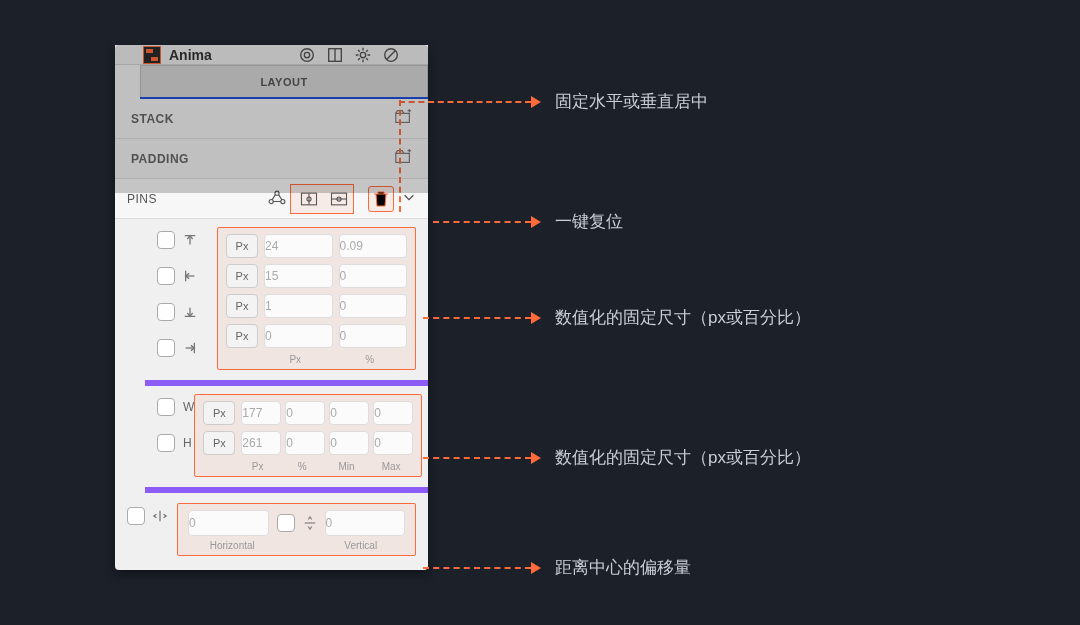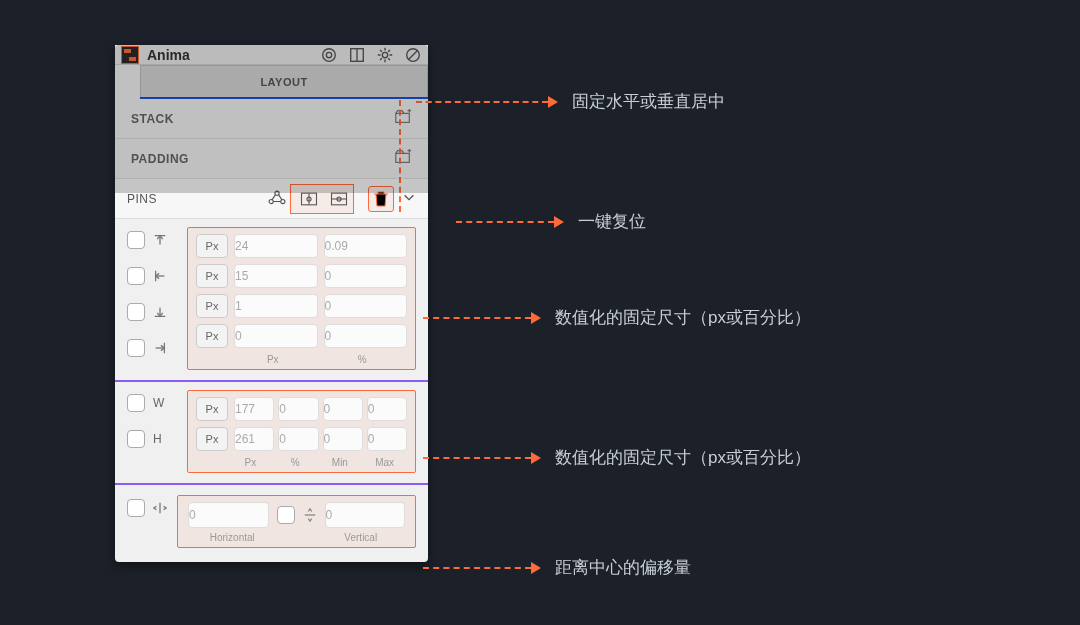--- a/index.html
+++ b/index.html
@@ -5,21 +5,21 @@
   * { box-sizing: border-box; margin: 0; padding: 0; font-family: -apple-system, BlinkMacSystemFont, "Segoe UI", sans-serif; }
   body { background: #1b2029; width: 1080px; height: 625px; position: relative; overflow: hidden; }
 
   
   .panel {
     position: absolute; left: 115px; top: 45px; width: 313px;
     background: #f0f0f0; border-radius: 4px; box-shadow: 0 4px 10px rgba(0,0,0,.4);
   }
 
   
-  .hdr { display:flex; align-items:center; height:20px; padding:0 6px; background:#eaeaea; border-bottom:1px solid #d0d0d0; }
+  .hdr { display:flex; align-items:center; height:20px; padding:0 28px; background:#eaeaea; border-bottom:1px solid #d0d0d0; }
   .hdr .logo { width:18px; height:18px; background:#2b2b2b; border:1px solid #ff6a3a; display:flex; flex-direction:column; justify-content:space-between; padding:2px; }
   .hdr .logo span { height:4px; background:#ff6a3a; }
   .hdr .logo span:first-child { width:60%; align-self:flex-start; }
   .hdr .logo span:last-child  { width:60%; align-self:flex-end; }
   .hdr .title { font-weight:700; font-size:14px; margin-left:8px; color:#333; }
   .hdr .sp { flex:1; }
   .hdr .ico { width:18px; height:18px; margin-left:10px; color:#555; display:flex; align-items:center; justify-content:center; }
   .hdr svg { width:18px; height:18px; stroke:#555; fill:none; stroke-width:1.5; }
 
   
@@ -40,21 +40,21 @@
   .pinsrow .iconbtn svg { width:20px; height:20px; stroke:#555; fill:none; stroke-width:1.3; }
   .pinsrow .hl-center { border:1.5px solid #ff6a3a; background:rgba(255,106,58,.08); padding:1px; display:flex; }
   .pinsrow .hl-trash { border:1.5px solid #ff6a3a; background:rgba(255,106,58,.08); display:flex; align-items:center; justify-content:center; width:26px; height:26px; border-radius:3px; margin-left:14px; }
   .pinsrow .hl-trash svg { stroke:#ff6a3a; }
   .pinsrow .chev { margin-left:8px; }
 
   
   .scrim { position:absolute; left:0; top:0; right:0; height:148px; background:rgba(0,0,0,.20); pointer-events:none; border-radius:4px 4px 0 0; z-index:5; }
 
   
-  .grid { padding:8px 12px 10px; border-bottom:2px solid #8b5cf6; display:flex; }
+  .grid { padding:8px 12px 10px; border-bottom:6px solid #8b5cf6; display:flex;margin-left:30px; }
   .checks { display:flex; flex-direction:column; gap:10px; width:60px; }
   .chk { display:flex; align-items:center; gap:8px; height:26px; }
   .chk .box { width:18px; height:18px; border:1.3px solid #aaa; border-radius:4px; background:#fff; }
   .chk svg { width:14px; height:14px; stroke:#777; fill:none; stroke-width:1.5; }
 
   .fieldset { border:1.5px solid #ff6a3a; background:rgba(255,106,58,.08); border-radius:2px; padding:6px 8px 4px; flex:1; }
   .frow { display:flex; align-items:center; gap:6px; margin-bottom:6px; }
   .pxbtn { width:32px; height:24px; border:1px solid #ccc; border-radius:4px; background:#f3f3f3; font-size:11px; color:#666; display:flex; align-items:center; justify-content:center; }
   .inp { flex:1; height:24px; border:1px solid #ddd; border-radius:4px; background:#fbfbfb; font-size:12px; color:#aaa; padding:0 0; display:flex; align-items:center; }
   .cap { display:flex; font-size:10px; color:#999; }
@@ -308,26 +308,26 @@
         <span>Horizontal</span>
         <span style="flex:0 0 40px"></span>
         <span>Vertical</span>
       </div>
     </div>
   </div>
 </div>
 
 <div class="vconn" style="left:399px; top:100px; height:112px;"></div>
 
-<div class="call" style="left:416px; top:90px;">
+<div class="call" style="left:399px; top:90px;">
   <div class="line" style="width:132px"></div>
     <div class="head"></div>
   <span>固定水平或垂直居中</span>
 </div>
-<div class="call" style="left:456px; top:210px;">
+<div class="call" style="left:433px; top:210px;">
   <div class="line" style="width:98px"></div>
     <div class="head"></div>
   <span>一键复位</span>
 </div>
 <div class="call" style="left:423px; top:306px;">
   <div class="line" style="width:108px"></div>
     <div class="head"></div>
   <span>数值化的固定尺寸（px或百分比）</span>
 </div>
 <div class="call" style="left:423px; top:446px;">

